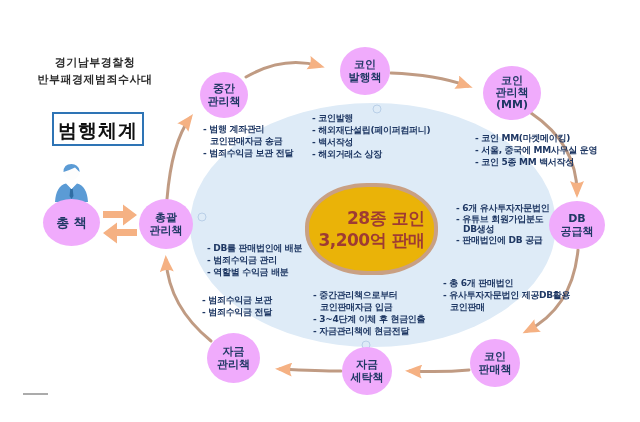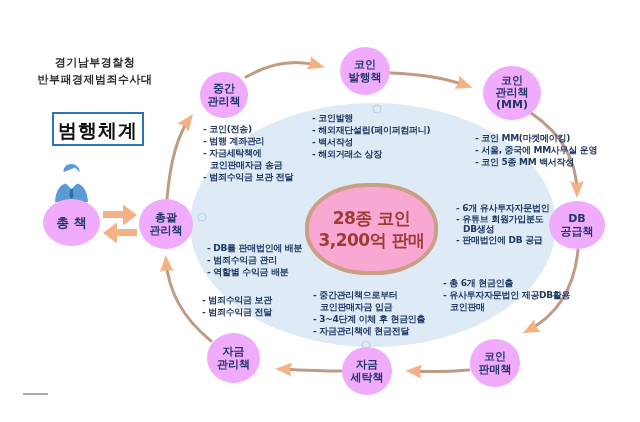--- a/index.html
+++ b/index.html
@@ -12,22 +12,22 @@
   .scheme-box { position:absolute; left:52px; top:112px; width:92px; height:34px;
                 border:2px solid #2E74B5; background:#fff; display:flex; align-items:flex-end; justify-content:center;
                 font-size:19px; font-weight:bold; color:#111; letter-spacing:1px; z-index:6; }
 
   .blob { position:absolute; left:190px; top:103px; width:366px; height:244px;
           background:#DEEBF7; border-radius:50%; z-index:1; }
 
   .arrows { position:absolute; left:0; top:0; z-index:2; }
 
   .center-ellipse { position:absolute; left:305px; top:183px; width:133px; height:92px;
-                    background:#f9a8d4; border:4px solid #C9A083; border-radius:62px / 44px;
-                    display:flex; align-items:center; justify-content:center; text-align:center; z-index:3; }
+                    background:#eab308; border:4px solid #C9A083; border-radius:62px / 44px;
+                    display:flex; align-items:center; justify-content:center; text-align:right; z-index:3; }
   .center-ellipse .txt { font-size:17px; font-weight:bold; color:#9E3B33; line-height:22px; letter-spacing:-0.5px; }
 
   .node { position:absolute; background:#f0abfc; border-radius:50%;
           display:flex; align-items:center; justify-content:center; text-align:center;
           color:#1F3864; font-weight:bold; font-size:11px; line-height:13px; z-index:5; }
   .node.small3 { line-height:12px; }
   .node.boss-node { font-size:13px; }
 
   .note { position:absolute; color:#1F3864; font-weight:bold; font-size:9px; line-height:12px;
           letter-spacing:-0.3px; white-space:nowrap; z-index:4; }
@@ -150,23 +150,21 @@
   </div>
 
   <div class="node" style="left:207px; top:333px; width:53px; height:50px;">
     <div>
       <div>자금</div>
       <div>관리책</div>
     </div>
   </div>
 
   <div class="note" style="left:203px; top:123px;">
-    <div>- 코인(전송)</div>
     <div>- 범행 계좌관리</div>
-    <div>- 자금세탁책에</div>
     <div class="cont">코인판매자금 송금</div>
     <div>- 범죄수익금 보관 전달</div>
   </div>
 
   <div class="note" style="left:312px; top:112px;">
     <div>- 코인발행</div>
     <div>- 해외재단설립(페이퍼컴퍼니)</div>
     <div>- 백서작성</div>
     <div>- 해외거래소 상장</div>
   </div>
@@ -184,21 +182,21 @@
   </div>
 
   <div class="note tight" style="left:456px; top:203px;">
     <div>- 6개 유사투자자문법인</div>
     <div>- 유튜브 회원가입분도</div>
     <div class="cont">DB생성</div>
     <div>- 판매법인에 DB 공급</div>
   </div>
 
   <div class="note" style="left:443px; top:277px;">
-    <div>- 총 6개 현금인출</div>
+    <div>- 총 6개 판매법인</div>
     <div>- 유사투자자문법인 제공DB활용</div>
     <div class="cont">코인판매</div>
   </div>
 
   <div class="note" style="left:313px; top:289px;">
     <div>- 중간관리책으로부터</div>
     <div class="cont">코인판매자금 입금</div>
     <div>- 3~4단계 이체 후 현금인출</div>
     <div>- 자금관리책에 현금전달</div>
   </div>

